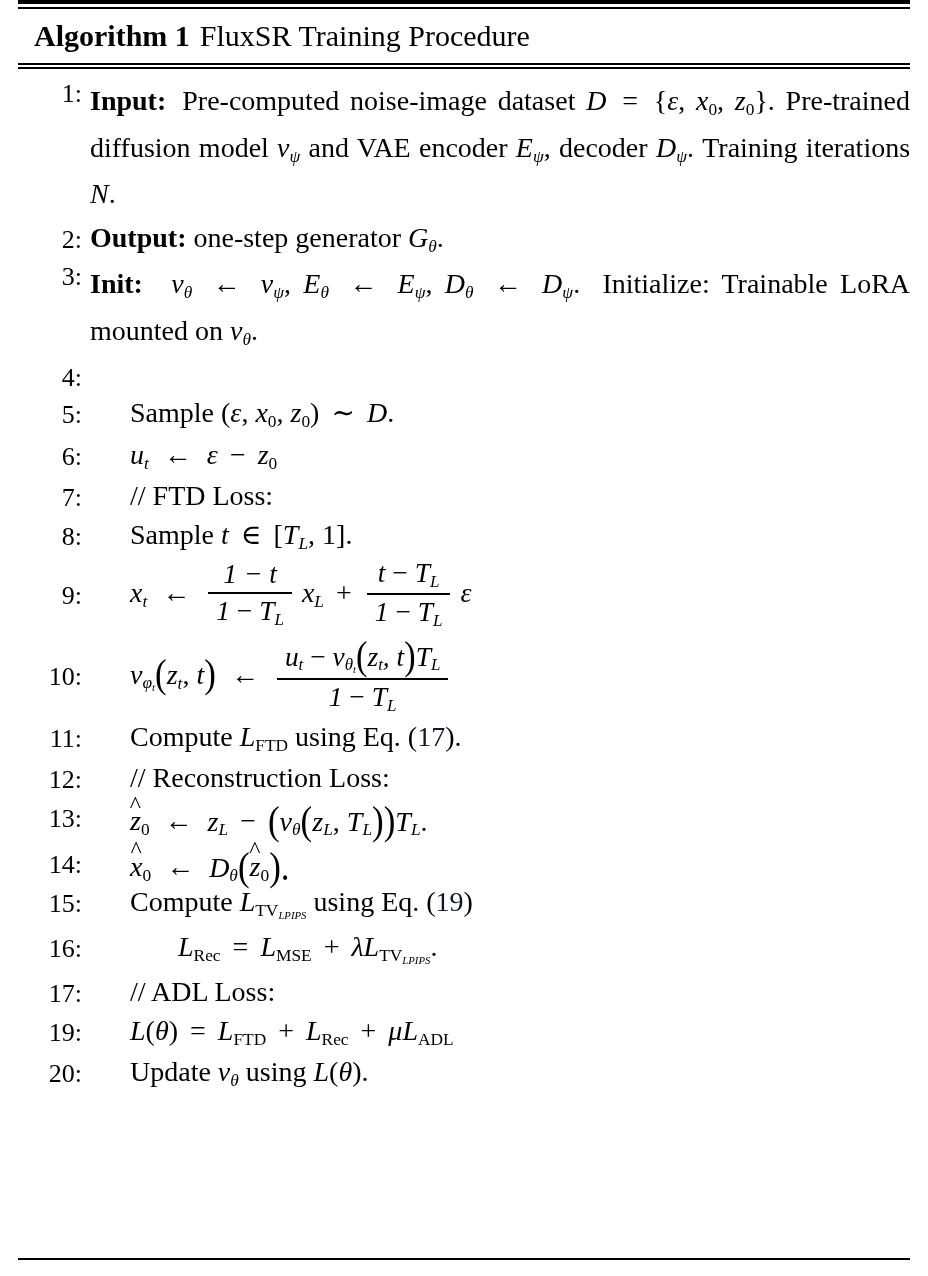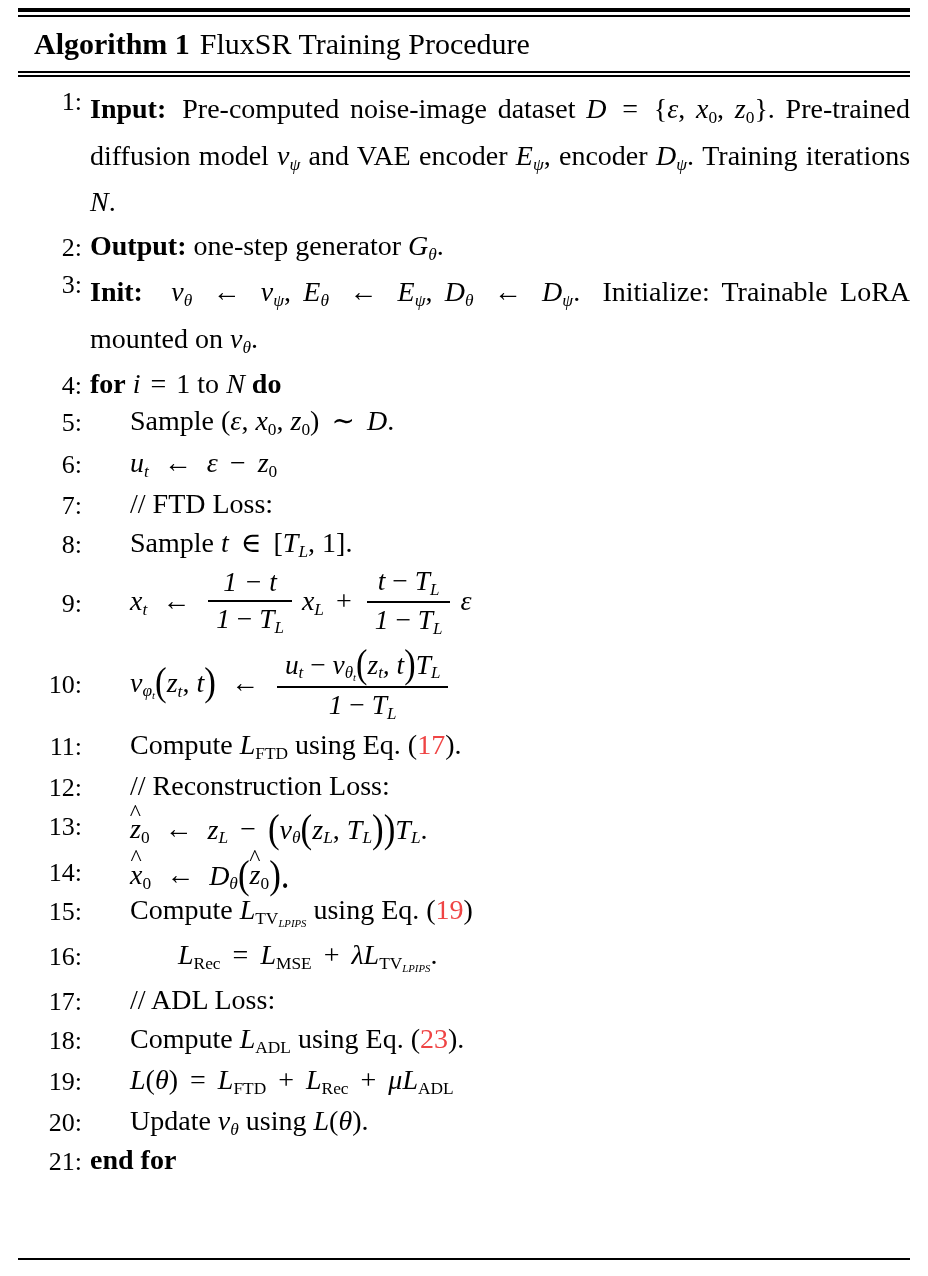--- a/index.html
+++ b/index.html
@@ -16,21 +16,21 @@
     position: relative;
   }
 
   #algorithm-box {
     position: absolute;
     left: 0;
     top: 0;
     width: 928px;
     height: 1276px;
     box-sizing: border-box;
-    padding: 8px 18px;
+    padding: 0 18px;
   }
 
   .rule-thick {
     height: 4px;
     background: #000;
     margin: 0;
   }
   .rule-thin {
     height: 2px;
     background: #000;
@@ -75,21 +75,21 @@
 
   
   .just {
     text-align: justify;
     text-align-last: left;
     line-height: 1.66;
   }
 
   .bold { font-weight: bold; }
   .cal { font-family: "Liberation Serif", serif; font-style: italic; }
-  .eqref { color: #ef4444; }
+  .eqref { color: #0f172a; }
 
   
   .m { font-style: italic; font-family: "Liberation Serif", serif; }
   .up { font-style: normal; }
   sub.sb {
     font-size: 0.62em;
     vertical-align: -0.28em;
     font-style: italic;
   }
   sub.sbn {
@@ -194,21 +194,21 @@
       <div class="content just" style="font-size:28px;">
         <span class="bold">Input:</span><span class="gap"></span><span>Pre-computed noise-image dataset</span>
         <span class="m">D</span>
         <span class="op">=</span>
         <span class="up">{</span><span class="m">ε</span><span>,</span>
         <span class="m">x</span><sub class="sbn">0</sub><span>,</span>
         <span class="m">z</span><sub class="sbn">0</sub><span>}.</span>
         <span>Pre-trained diffusion model</span>
         <span class="m">v</span><sub class="sb">ψ</sub>
         <span>and VAE encoder</span>
-        <span class="m">E</span><sub class="sb">ψ</sub><span>, encoder</span>
+        <span class="m">E</span><sub class="sb">ψ</sub><span>, decoder</span>
         <span class="m">D</span><sub class="sb">ψ</sub><span>. Training iterations</span>
         <span class="m">N</span><span>.</span>
       </div>
     </div>
 
     <div class="line" style="margin-bottom:6px; margin-top:6px;">
       <div class="lineno">2:</div>
       <div class="content">
         <span class="bold">Output:</span>
         <span>one-step generator</span>
@@ -229,29 +229,20 @@
         <span class="m">D</span><sub class="sb">θ</sub>
         <span class="arrow">←</span>
         <span class="m">D</span><sub class="sb">ψ</sub><span>.</span>
         <span class="nbsp"></span><span>Initialize: Trainable LoRA mounted on</span>
         <span class="m">v</span><sub class="sb">θ</sub><span>.</span>
       </div>
     </div>
 
     <div class="line" style="margin-top:8px; margin-bottom:8px;">
       <div class="lineno">4:</div>
-      <div class="content">
-        <span class="bold">for</span>
-        <span class="m">i</span>
-        <span class="opn">=</span>
-        <span>1</span>
-        <span>to</span>
-        <span class="m">N</span>
-        <span class="bold">do</span>
-      </div>
     </div>
 
     <div class="line" style="margin-bottom:10px;">
       <div class="lineno">5:</div>
       <div class="content indent1">
         <span>Sample</span>
         <span class="up">(</span><span class="m">ε</span><span>,</span>
         <span class="m">x</span><sub class="sbn">0</sub><span>,</span>
         <span class="m">z</span><sub class="sbn">0</sub><span class="up">)</span>
         <span class="op">∼</span>
@@ -376,28 +367,20 @@
       </div>
     </div>
 
     <div class="line" style="margin-bottom:10px;">
       <div class="lineno">17:</div>
       <div class="content indent1">
         <span>// ADL Loss:</span>
       </div>
     </div>
 
-    <div class="line" style="margin-bottom:10px;">
-      <div class="lineno">18:</div>
-      <div class="content indent1">
-        <span>Compute</span>
-        <span class="cal">L</span><sub class="sbn">ADL</sub>
-        <span>using Eq. (</span><span class="eqref">23</span><span>).</span>
-      </div>
-    </div>
 
     <div class="line" style="margin-bottom:10px;">
       <div class="lineno">19:</div>
       <div class="content indent1">
         <span class="cal">L</span><span class="up">(</span><span class="m">θ</span><span class="up">)</span>
         <span class="op">=</span>
         <span class="cal">L</span><sub class="sbn">FTD</sub>
         <span class="op">+</span>
         <span class="cal">L</span><sub class="sbn">Rec</sub>
         <span class="op">+</span>
@@ -408,26 +391,20 @@
     <div class="line" style="margin-bottom:8px;">
       <div class="lineno">20:</div>
       <div class="content indent1">
         <span>Update</span>
         <span class="m">v</span><sub class="sb">θ</sub>
         <span>using</span>
         <span class="cal">L</span><span class="up">(</span><span class="m">θ</span><span class="up">).</span>
       </div>
     </div>
 
-    <div class="line" style="margin-bottom:0;">
-      <div class="lineno">21:</div>
-      <div class="content">
-        <span class="bold">end for</span>
-      </div>
-    </div>
 
   </div>
 
 
   <div id="bottom-rule-wrap">
     <div class="rule-thin"></div>
   </div>
 
 </div>
 

